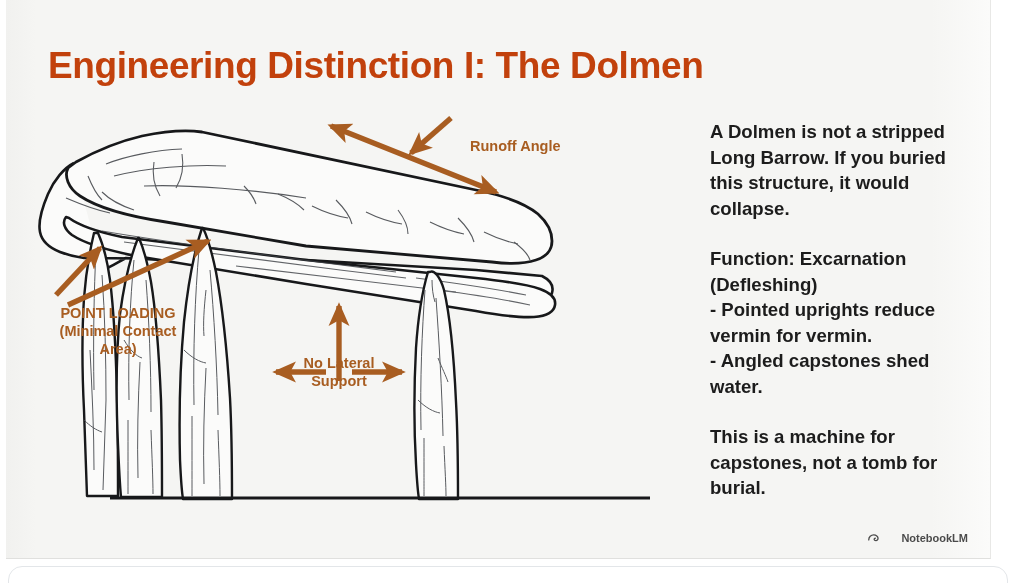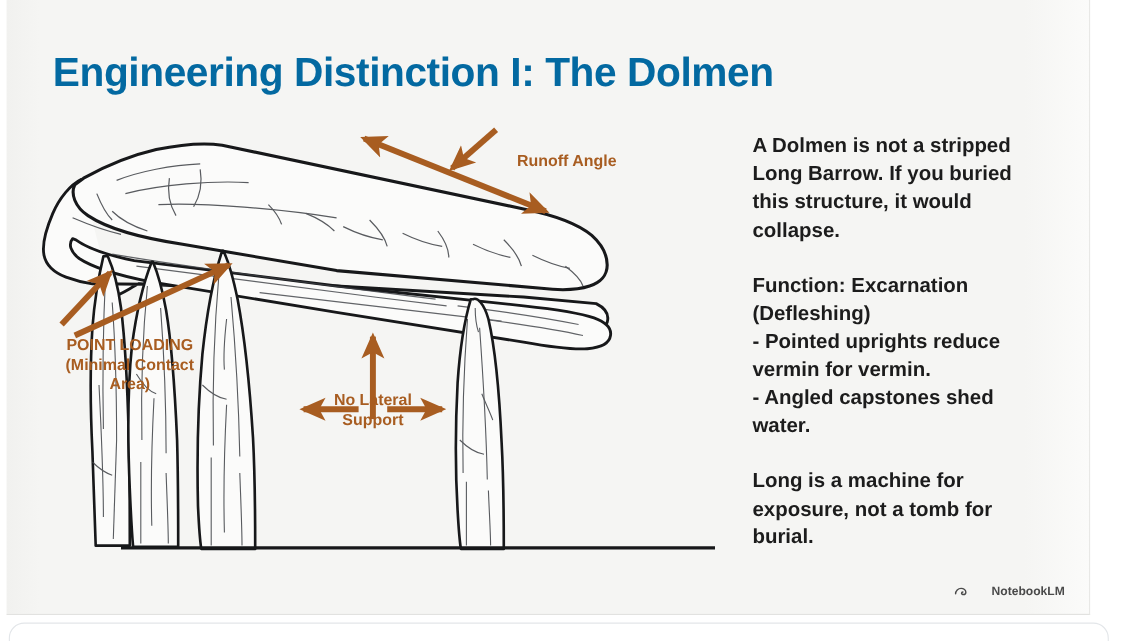--- a/index.html
+++ b/index.html
@@ -46,37 +46,37 @@
     background: linear-gradient(to right, #f1f1ef 0px, #f5f5f3 30px, #f5f5f3 94%, #fbfbfa 100%);
     pointer-events: none;
   }
 
   #title {
     position: absolute;
     left: 42px;
     top: 45px;
     font-size: 37px;
     font-weight: 700;
-    color: #0369a1;
+    color: #c2410c;
     letter-spacing: -0.4px;
     white-space: nowrap;
     text-align: center;
   }
 
   #diagram {
     position: absolute;
     left: 0px;
     top: 100px;
     width: 690px;
     height: 430px;
   }
 
   #bodytext {
     position: absolute;
-    left: 678px;
+    left: 704px;
     top: 119px;
     width: 248px;
     color: #1c1c1c;
     font-size: 18.6px;
     line-height: 25.5px;
     font-weight: 600;
   }
   #bodytext p { margin: 0; }
   #bodytext .gap { height: 25px; }
   #bodytext .fn-label { font-weight: 700; }
@@ -292,21 +292,21 @@
       </g>
     </svg>
 
     <div id="bodytext">
       <p>A Dolmen is not a stripped Long Barrow. If you buried this structure, it would collapse.</p>
       <div class="gap"></div>
       <p><span class="fn-label">Function:</span><span> Excarnation (Defleshing)</span></p>
       <p>- Pointed uprights reduce vermin for vermin.</p>
       <p>- Angled capstones shed water.</p>
       <div class="gap"></div>
-      <p>Long is a machine for exposure, not a tomb for burial.</p>
+      <p>This is a machine for capstones, not a tomb for burial.</p>
     </div>
 
     <div id="watermark">
       <span>
         <svg width="13" height="13" viewBox="0 0 24 24" aria-hidden="true">
           <path d="M3.2 16.4 C 3.2 11.2, 7.4 7.2, 12.4 7.2 C 17 7.2, 20.4 10.2, 20.4 13.6 C 20.4 16, 18.6 17.6, 16.4 17.6 C 14.6 17.6, 13.2 16.6, 13.2 15.2 C 13.2 14, 14.2 13.2, 15.4 13.2" fill="none" stroke="#3c3c3c" stroke-width="2.4" stroke-linecap="round"></path>
         </svg>
       </span>
       <span>NotebookLM</span>
     </div>

